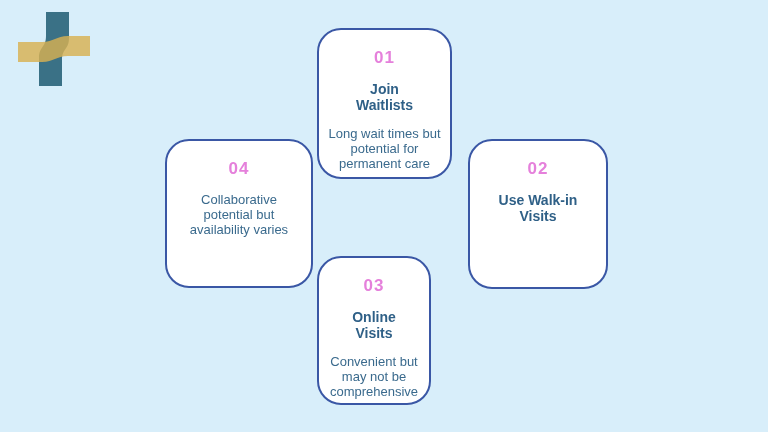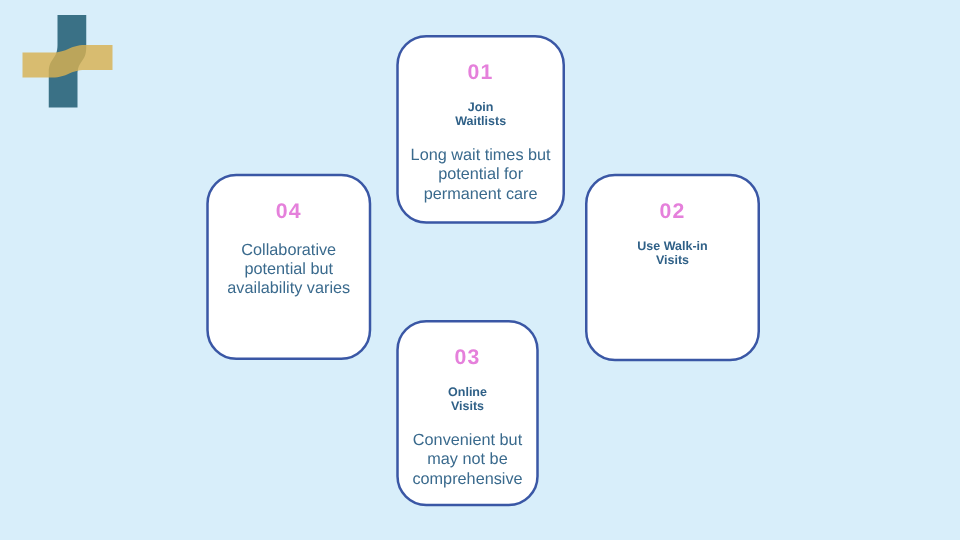--- a/index.html
+++ b/index.html
@@ -23,33 +23,33 @@
     border-radius:24px;
     display:flex;
     flex-direction:column;
     align-items:center;
     text-align:center;
     padding:18px 8px 0;
   }
   .card-01{left:317px;top:28px;width:135px;height:151px;}
   .card-02{left:468px;top:139px;width:140px;height:150px;}
   .card-03{left:317px;top:256px;width:114px;height:149px;}
-  .card-04{left:165px;top:139px;width:132px;height:149px;}
+  .card-04{left:165px;top:139px;width:148px;height:149px;}
   .num{
     color:#e580db;
     font-weight:bold;
     font-size:17px;
     letter-spacing:1px;
     line-height:1.15;
     margin-bottom:13px;
   }
   .title{
     color:#2f6087;
     font-weight:bold;
-    font-size:10px;
+    font-size:14px;
     line-height:1.18;
     white-space:pre-line;
     margin-bottom:12px;
   }
   .desc{
     color:#3a6a8d;
     font-size:13px;
     line-height:1.18;
     white-space:pre-line;
   }

